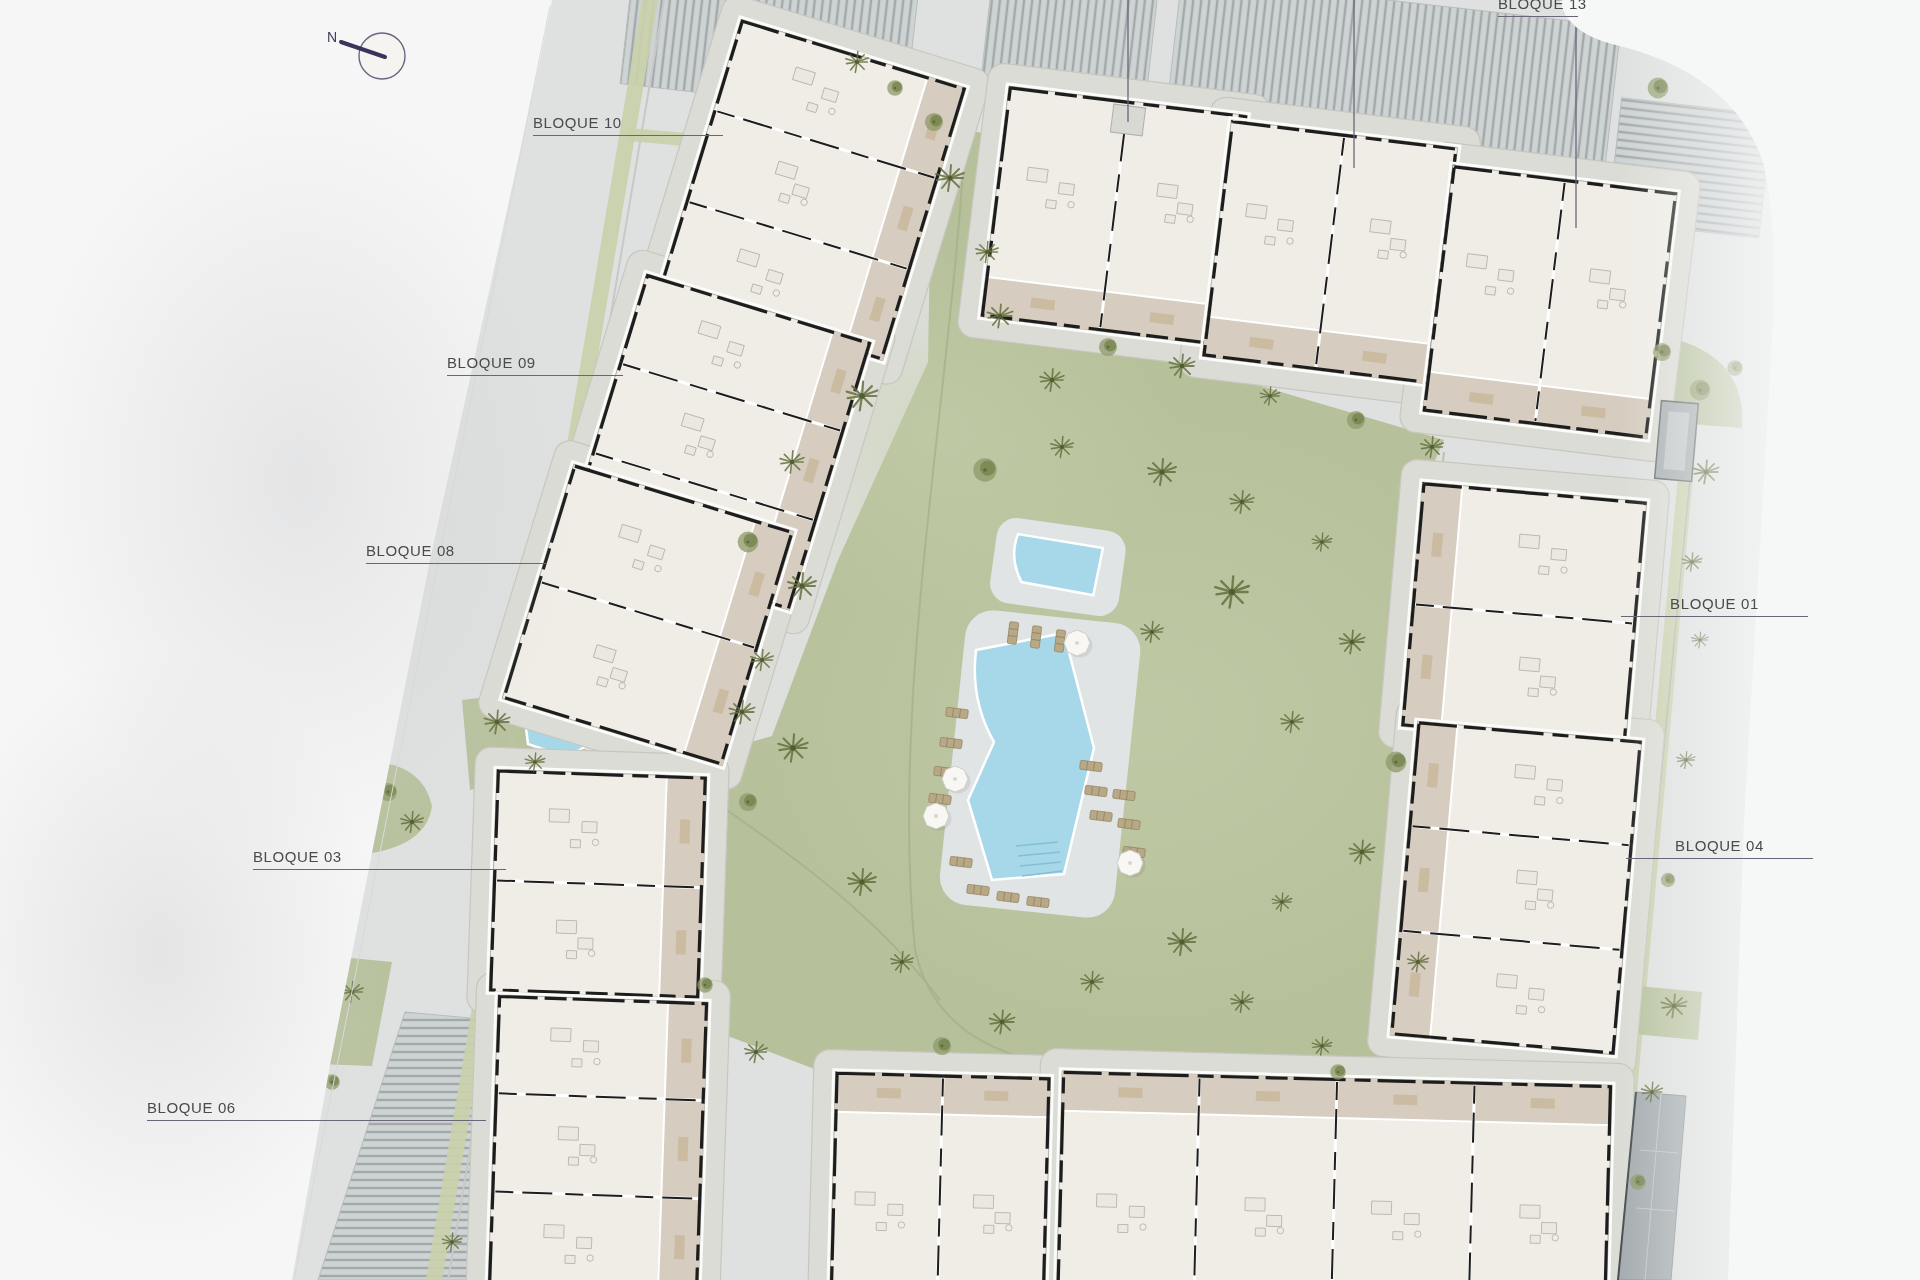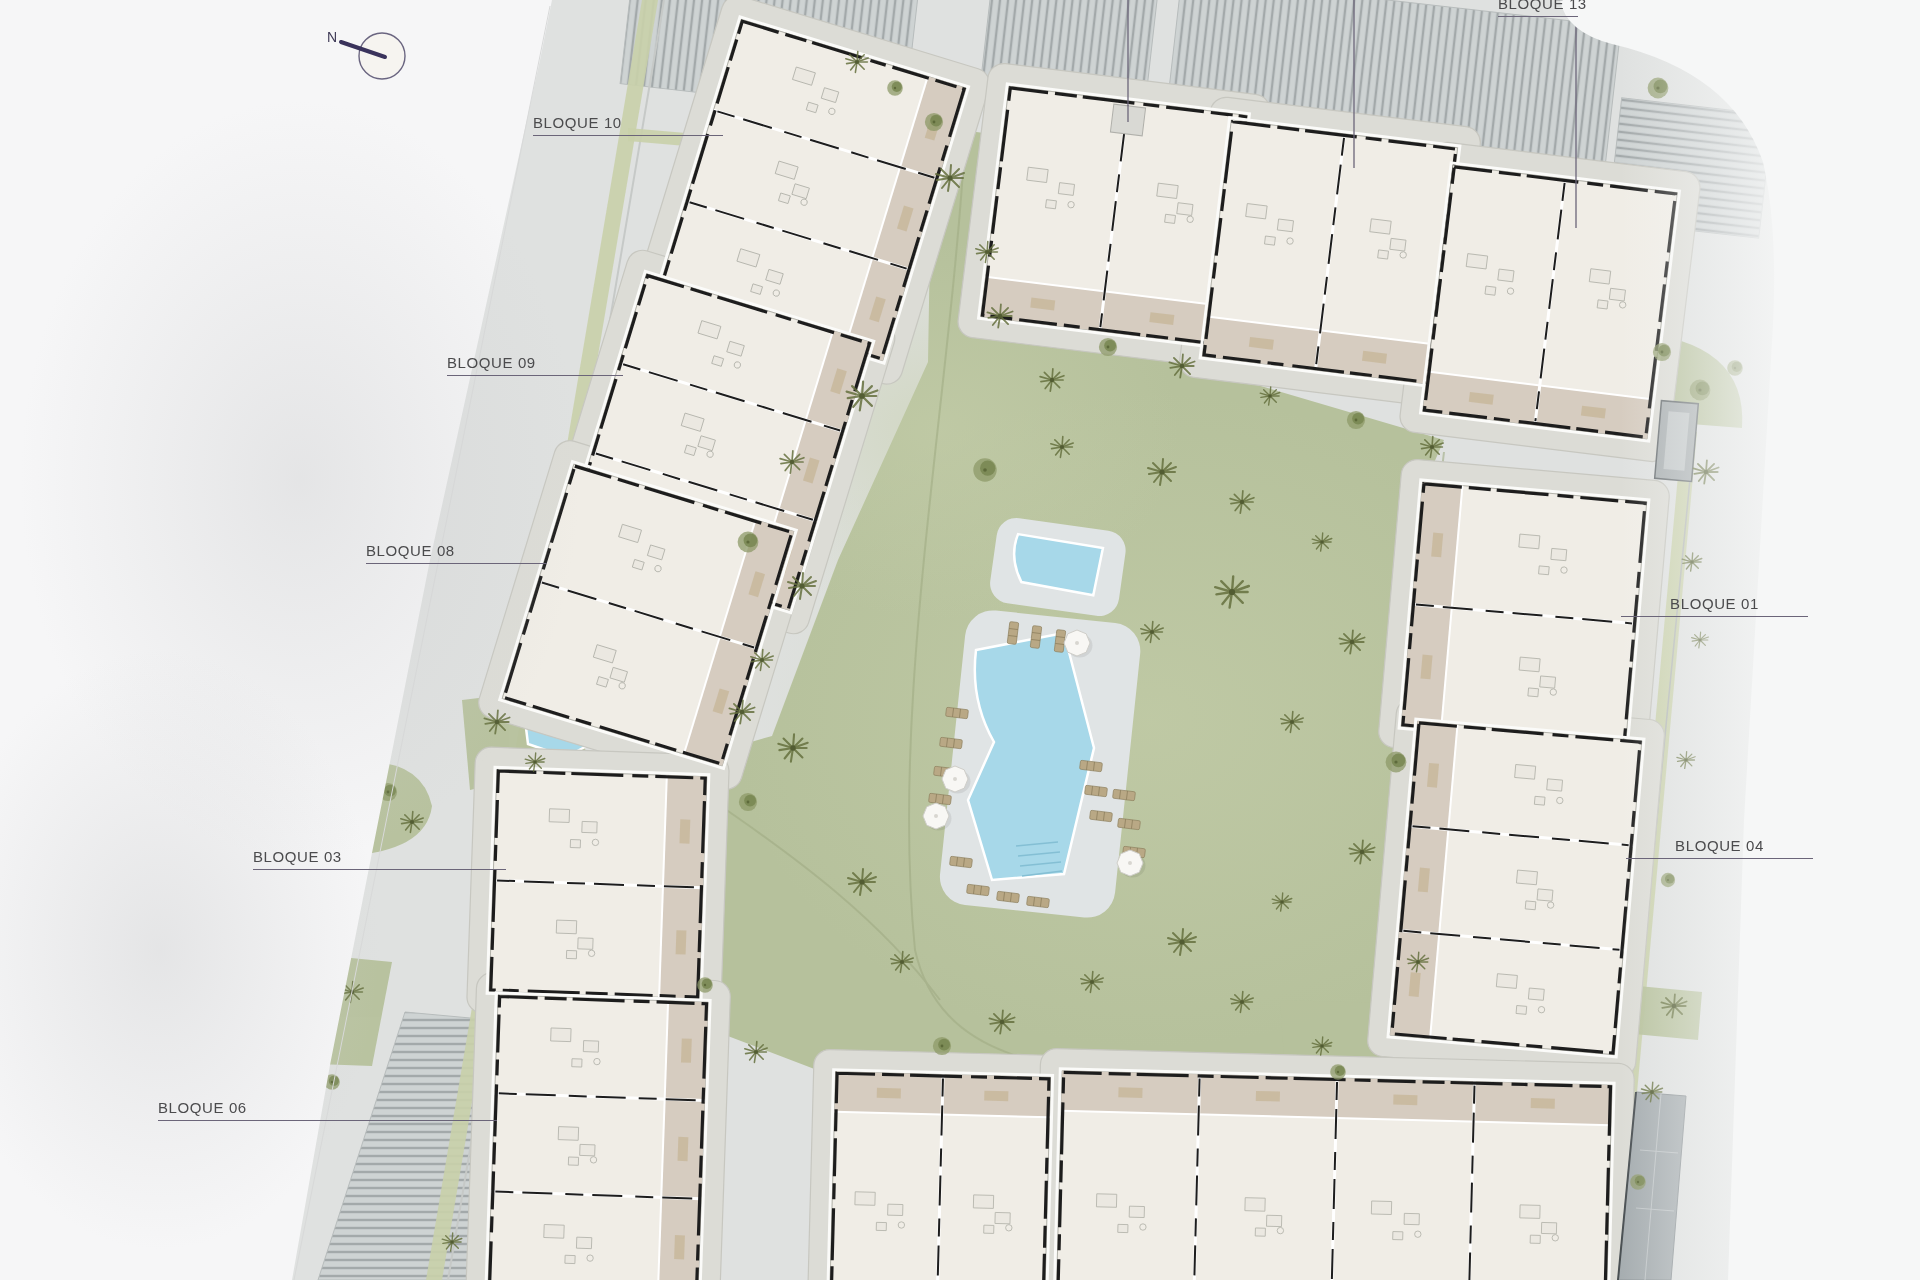--- a/index.html
+++ b/index.html
@@ -8,21 +8,21 @@
   svg{position:absolute;left:0;top:0;}
   .labels{position:absolute;left:0;top:0;width:100%;height:100%;pointer-events:none;}
   .plan-label{position:absolute;color:#4b4b4d;font-size:15px;letter-spacing:.6px;line-height:18px;pointer-events:auto;cursor:pointer;}
   .plan-label .txt{display:block;white-space:nowrap;}
   .plan-label .rule{height:0;border-bottom:1.2px solid #6b6579;margin-top:3px;}
   .plan-label.ra .txt{text-align:center;}
   #lbl-b10{left:533px;top:114px;width:190px;}
   #lbl-b09{left:447px;top:330px;width:176px;margin-top:24px;}
   #lbl-b08{left:366px;top:542px;width:181px;}
   #lbl-b07{left:253px;top:848px;width:253px;}
-  #lbl-b06{left:158px;top:1099px;width:339px;}
+  #lbl-b06{left:147px;top:1099px;width:339px;}
   #lbl-b01{left:1621px;top:595px;width:187px;}
   #lbl-b02{left:1626px;top:837px;width:187px;}
   #lbl-b13{left:1498px;top:-5px;width:80px;}
   #north-label{position:absolute;left:327px;top:29px;font-size:14px;color:#3f3a57;letter-spacing:1px;pointer-events:auto;}
 </style>
 </head>
 <body>
 
 <div class="stage">
 <svg id="plan" width="1920" height="1280" viewBox="0 0 1920 1280">

